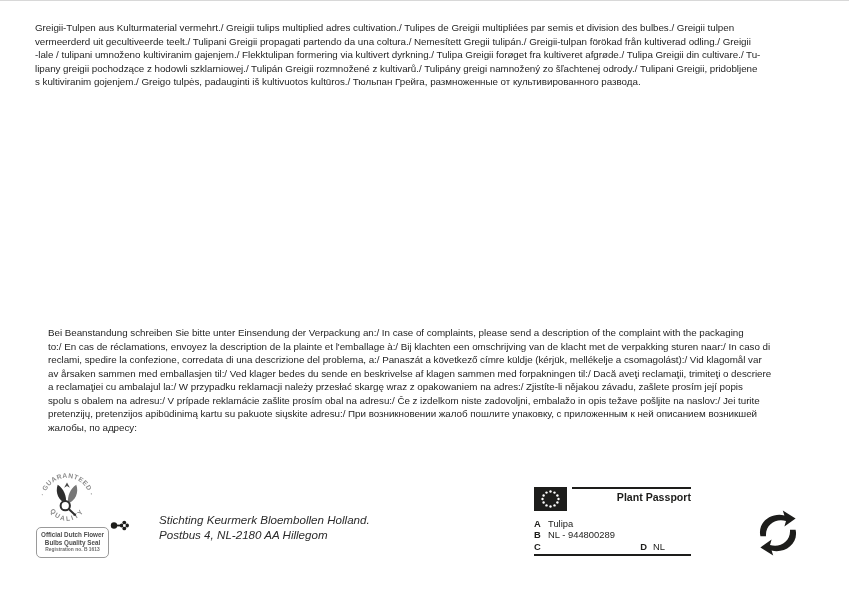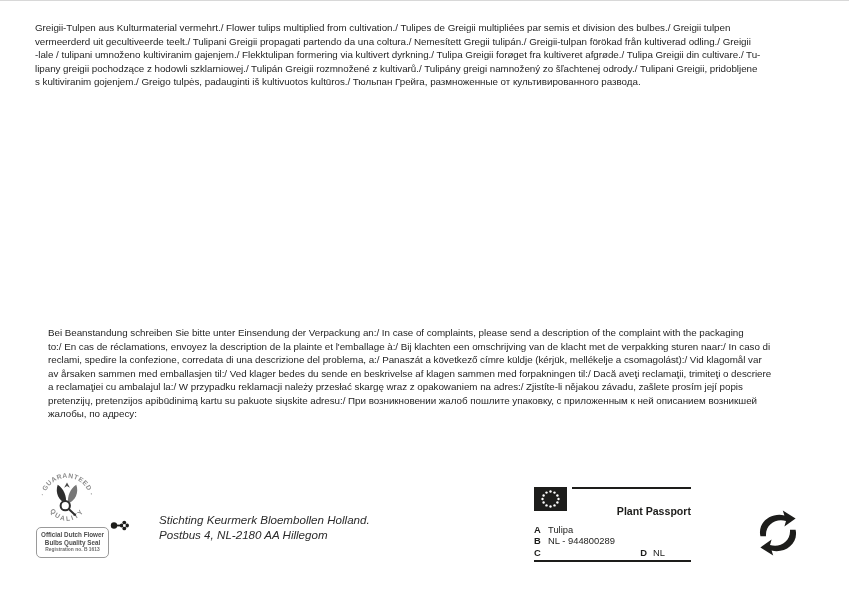--- a/index.html
+++ b/index.html
@@ -30,51 +30,52 @@
   .address{
     position:absolute;left:133px;top:513px;
     font-size:11.6px;font-style:italic;line-height:14.8px;color:#2b2b2b;margin-left:26px;
   }
 
   
   .passport{position:absolute;left:534px;top:487px;width:157px}
   .pp-header{display:flex;align-items:flex-start}
   .pp-flag{flex:0 0 auto;display:block}
   .pp-title-block{flex:1;border-top:2px solid #1d1d1b;margin-left:5px;text-align:right}
-  .pp-title{font-size:10.6px;font-weight:700;color:#1d1d1b;padding-top:16px}
+  .pp-title{font-size:10.6px;font-weight:700;color:#1d1d1b;padding-top:2px}
   .pp-rows{margin-top:7px}
   .pp-row{display:flex;align-items:baseline;font-size:9.4px;line-height:11.4px;color:#1d1d1b}
   .pp-key{font-weight:700;width:14px;flex:0 0 auto}
   .pp-val{white-space:nowrap}
   .pp-d-group{margin-left:auto;margin-right:26px;display:flex;align-items:baseline}
   .pp-d-group .pp-key{width:auto;margin-right:6px}
   .pp-bottom-rule{border-bottom:2px solid #1d1d1b;margin-top:2px}
 
   
   .green-dot{position:absolute;left:754px;top:509px}
 </style>
 </head>
 <body>
 
 <div class="top-edge"></div>
 
 <div class="para intro">
-  <div class="ln"><b>Greigii-Tulpen aus Kulturmaterial vermehrt./</b><span> Flower tulips multiplied from cultivation./ Tulipes de Greigii multipliées par semis et division des bulbes./ Greigii tulpen</span></div>
+  <div class="ln"><b>Greigii-Tulpen aus Kulturmaterial vermehrt./</b><span> Greigii tulips multiplied adres cultivation./ Tulipes de Greigii multipliées par semis et division des bulbes./ Greigii tulpen</span></div>
   <div class="ln">vermeerderd uit gecultiveerde teelt./ Tulipani Greigii propagati partendo da una coltura./ Nemesített Gregii tulipán./ Greigii-tulpan förökad från kultiverad odling./ Greigii</div>
   <div class="ln">-lale / tulipani umnoženo kultiviranim gajenjem./ Flekktulipan formering via kultivert dyrkning./ Tulipa Greigii forøget fra kultiveret afgrøde./ Tulipa Greigii din cultivare./ Tu-</div>
   <div class="ln">lipany greigii pochodzące z hodowli szklarniowej./ Tulipán Greigii rozmnožené z kultivarů./ Tulipány greigi namnožený zo šľachtenej odrody./ Tulipani Greigii, pridobljene</div>
   <div class="ln">s kultiviranim gojenjem./ Greigo tulpės, padauginti iš kultivuotos kultūros./ Тюльпан Грейга, размноженные от культивированного развода.</div>
 </div>
 
 <div class="para complaints">
   <div class="ln"><b>Bei Beanstandung schreiben Sie bitte unter Einsendung der Verpackung an:/</b><span> In case of complaints, please send a description of the complaint with the packaging</span></div>
   <div class="ln">to:/ En cas de réclamations, envoyez la description de la plainte et l'emballage à:/ Bij klachten een omschrijving van de klacht met de verpakking sturen naar:/ In caso di</div>
   <div class="ln">reclami, spedire la confezione, corredata di una descrizione del problema, a:/ Panaszát a következő címre küldje (kérjük, mellékelje a csomagolást):/ Vid klagomål var</div>
   <div class="ln">av årsaken sammen med emballasjen til:/ Ved klager bedes du sende en beskrivelse af klagen sammen med forpakningen til:/ Dacă aveţi reclamaţii, trimiteţi o descriere</div>
   <div class="ln">a reclamaţiei cu ambalajul la:/ W przypadku reklamacji należy przesłać skargę wraz z opakowaniem na adres:/ Zjistíte-li nějakou závadu, zašlete prosím její popis</div>
+  <div class="ln">spolu s obalem na adresu:/ V prípade reklamácie zašlite prosím obal na adresu:/ Če z izdelkom niste zadovoljni, embalažo in opis težave pošljite na naslov:/ Jei turite</div>
   <div class="ln">pretenzijų, pretenzijos apibūdinimą kartu su pakuote siųskite adresu:/ При возникновении жалоб пошлите упаковку, с приложенным к ней описанием возникшей</div>
   <div class="ln">жалобы, по адресу:</div>
 </div>
 
 <svg class="seal-ring" width="58" height="56" viewBox="0 0 100 96">
   <defs>
     <path id="arcTop" d="M 10,48 A 40,40 0 0,1 90,48" fill="none"></path>
     <path id="arcBottom" d="M 16,48 A 34,34 0 0,0 84,48" fill="none"></path>
   </defs>
   <text font-size="11.5" font-weight="700" letter-spacing="1" fill="#8c8c8c">

